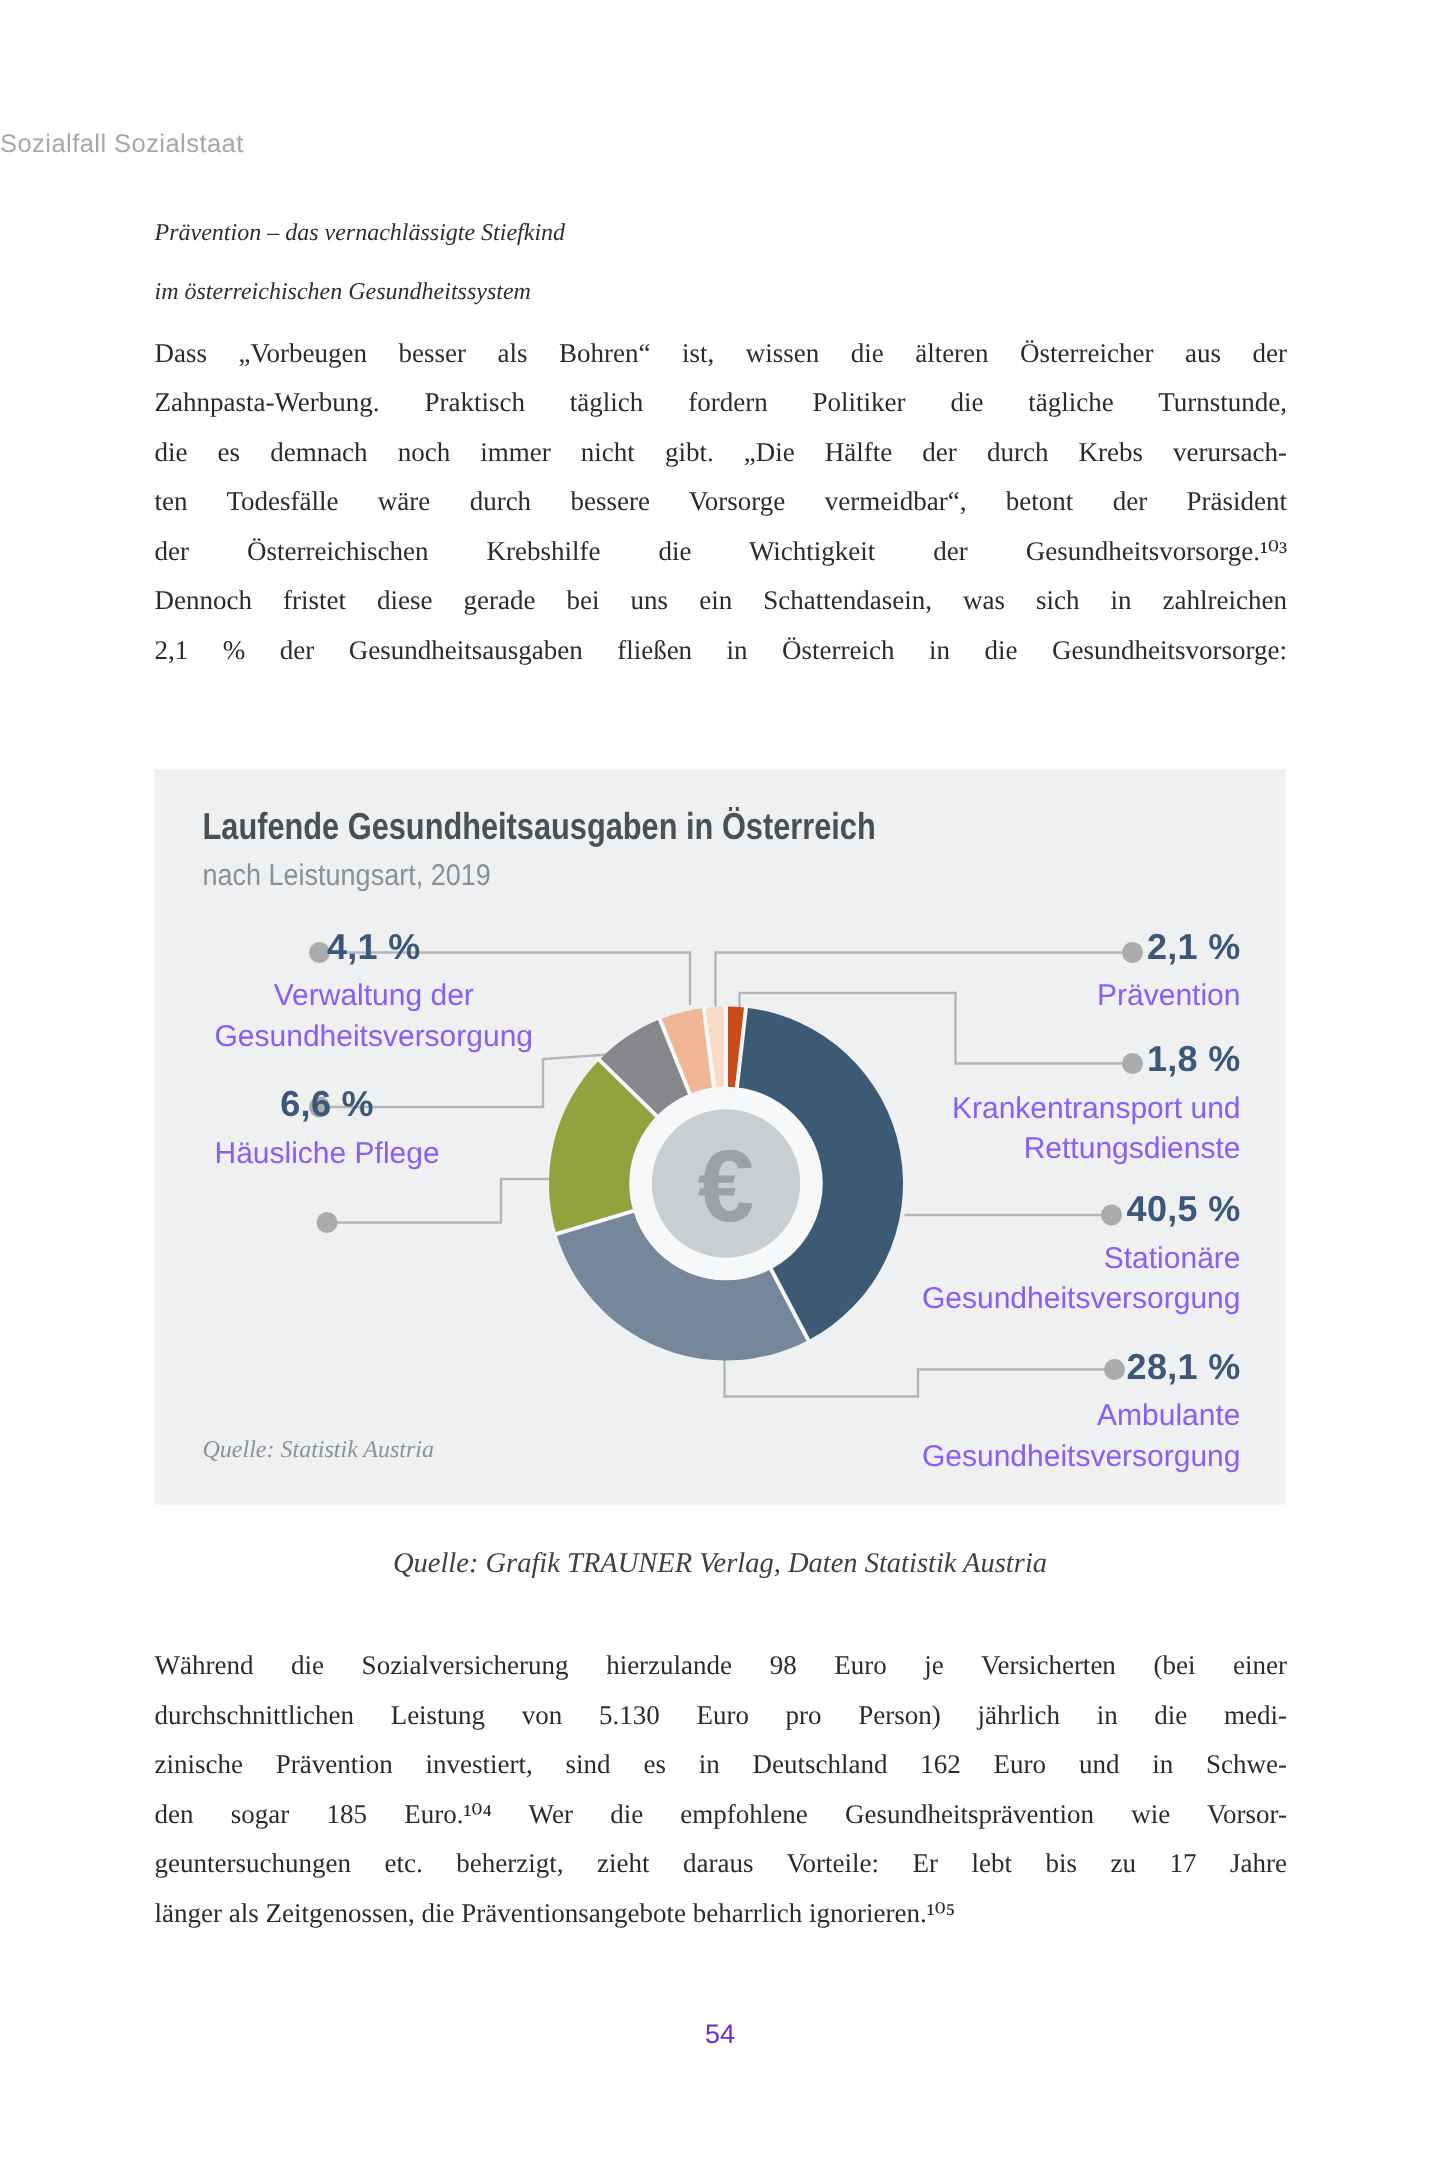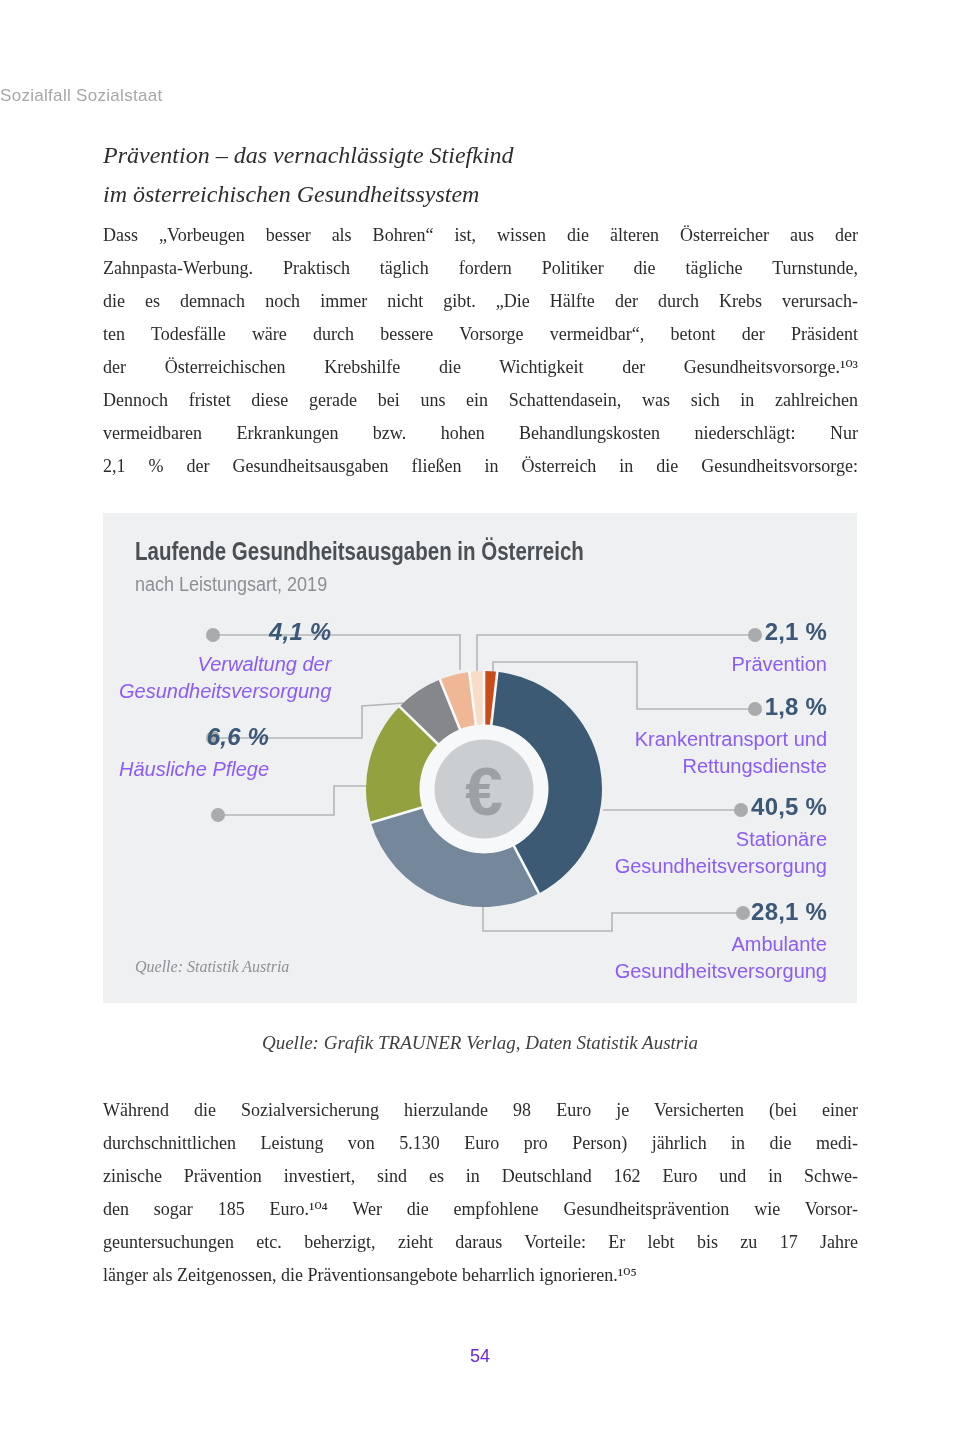--- a/index.html
+++ b/index.html
@@ -1,38 +1,38 @@
 <!DOCTYPE html>
 <html><head>
 <meta charset="utf-8">
 <style>
   html,body{margin:0;padding:0;background:#e9e9e9;}
   .page{position:relative;width:960px;height:1440px;background:#ffffff;margin:0 auto;
         font-family:"Liberation Serif","DejaVu Serif",serif;color:#2b2b2b;overflow:hidden;}
   .running-head{position:absolute;top:86px;left:0;width:100%;text-align:left;
         font-family:"Liberation Sans","DejaVu Sans",sans-serif;font-size:17px;color:#a7a7a7;letter-spacing:.3px;}
   .heading{position:absolute;left:103px;top:136px;width:760px;font-style:italic;
-        font-size:24px;line-height:39px;color:#2e2e2e;}
+        font-size:16px;line-height:39px;color:#2e2e2e;}
   .bodypara{position:absolute;left:103px;width:755px;font-size:18px;line-height:33px;color:#2b2b2b;}
   .bodypara .jline{text-align:justify;text-align-last:justify;white-space:normal;}
   .bodypara.noLastJustify .jline.last{text-align-last:left;}
   #para1{top:219px;}
   #para2{top:1094px;}
   .chartbox{position:absolute;left:103px;top:513px;width:754px;height:490px;background:#eef0f1;
         font-family:"Liberation Sans","DejaVu Sans",sans-serif;}
   .chartbox svg{position:absolute;left:0;top:0;}
   .chart-title{position:absolute;left:32px;top:24px;font-size:25px;font-weight:bold;color:#4b5055;
         transform:scaleX(.82);transform-origin:left top;white-space:nowrap;}
   .chart-subtitle{position:absolute;left:32px;top:60px;font-size:20px;color:#8b9095;
         transform:scaleX(.9);transform-origin:left top;white-space:nowrap;}
   .clabel{position:absolute;z-index:2;}
   .clabel .val{font-size:24px;font-weight:bold;color:#3c5878;letter-spacing:.2px;}
   .clabel .nam{font-size:20px;color:#8b5cf6;line-height:27px;margin-top:5px;white-space:pre-line;}
   .clabel.right{right:30px;text-align:right;}
-  .clabel.left{left:16px;text-align:right;font-style:italic;}
+  .clabel.left{left:40px;text-align:center;}
   .chart-source{position:absolute;left:32px;top:445px;font-family:"Liberation Serif","DejaVu Serif",serif;
         font-style:italic;font-size:16px;color:#8d9296;z-index:2;}
   .caption{position:absolute;top:1032px;left:0;width:100%;text-align:center;font-style:italic;
         font-size:19px;color:#404040;}
   .pagenum{position:absolute;top:1346px;left:0;width:100%;text-align:center;
         font-family:"Liberation Sans","DejaVu Sans",sans-serif;font-size:18px;color:#6d28d9;}
 </style>
 </head>
 <body>
 
@@ -45,21 +45,20 @@
     <div>im österreichischen Gesundheitssystem</div>
   </div>
 
   <div id="para1" class="bodypara">
       <div class="jline">Dass „Vorbeugen besser als Bohren“ ist, wissen die älteren Österreicher aus der</div>
       <div class="jline">Zahnpasta-Werbung. Praktisch täglich fordern Politiker die tägliche Turnstunde,</div>
       <div class="jline">die es demnach noch immer nicht gibt. „Die Hälfte der durch Krebs verursach-</div>
       <div class="jline">ten Todesfälle wäre durch bessere Vorsorge vermeidbar“, betont der Präsident</div>
       <div class="jline">der Österreichischen Krebshilfe die Wichtigkeit der Gesundheitsvorsorge.¹⁰³</div>
       <div class="jline">Dennoch fristet diese gerade bei uns ein Schattendasein, was sich in zahlreichen</div>
-      <div class="jline">vermeidbaren Erkrankungen bzw. hohen Behandlungskosten niederschlägt: Nur</div>
       <div class="jline last">2,1 % der Gesundheitsausgaben fließen in Österreich in die Gesundheitsvorsorge:</div>
     </div>
 
   <div class="chartbox">
     <svg id="chart-svg" width="754" height="490" viewBox="0 0 754 490">
         <polyline points="110,122 357,122 357,157" fill="none" stroke="#b4b6b8" stroke-width="1.6"></polyline>
         <circle cx="110" cy="122" r="7" fill="#a9abac"></circle>
         <polyline points="652,122 374,122 374,158" fill="none" stroke="#b4b6b8" stroke-width="1.6"></polyline>
         <circle cx="652" cy="122" r="7" fill="#a9abac"></circle>
         <polyline points="652,196 534,196 534,149 390,149 390,164" fill="none" stroke="#b4b6b8" stroke-width="1.6"></polyline>

